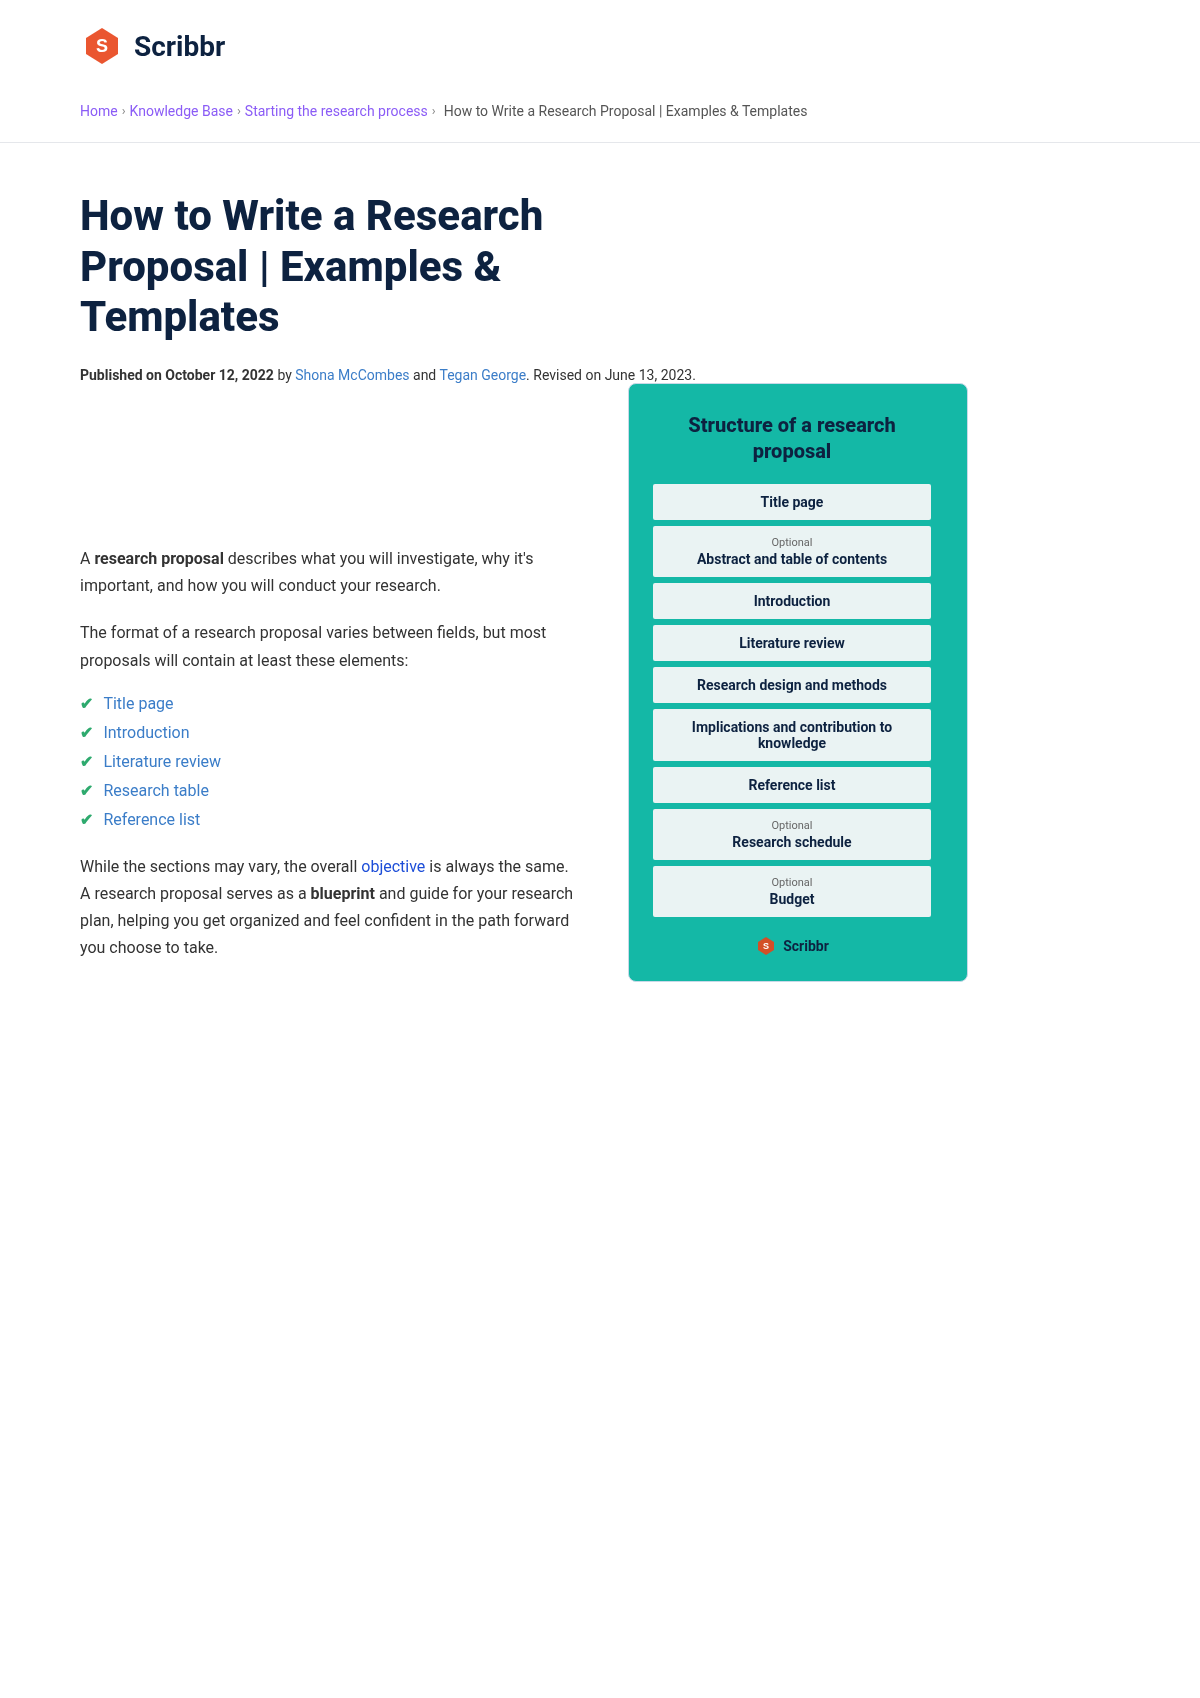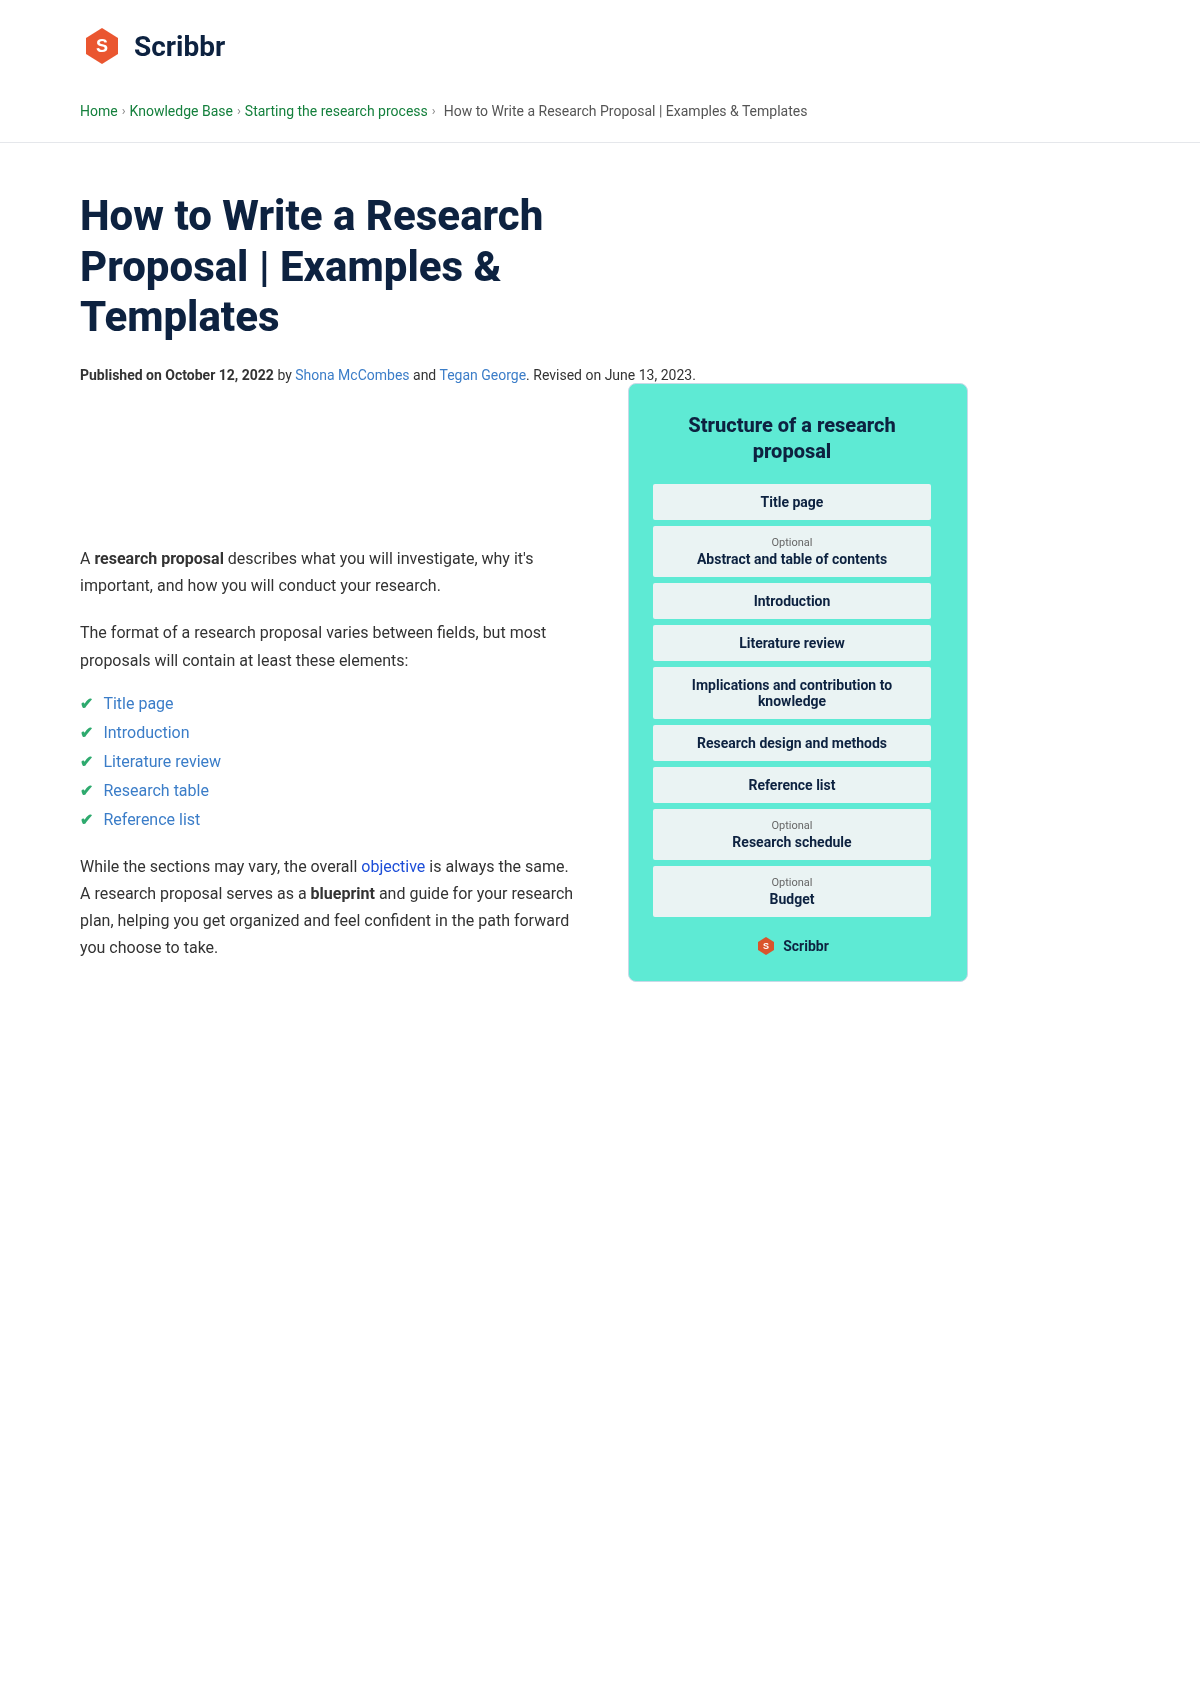--- a/index.html
+++ b/index.html
@@ -45,21 +45,21 @@
       font-size: 14px;
       color: #555;
       display: flex;
       flex-wrap: wrap;
       align-items: center;
       gap: 4px;
       line-height: 1.6;
     }
 
     .breadcrumb a {
-      color: #15803d;
+      color: #8b5cf6;
       text-decoration: none;
     }
 
     .breadcrumb .separator {
       color: #888;
       font-size: 13px;
     }
 
     .breadcrumb .current {
       color: #555;
@@ -155,21 +155,21 @@
     .inline-link {
       color: #1d4ed8;
       text-decoration: none;
     }
 
     
     .structure-card {
       border: 1.5px solid #c8d9e8;
       border-radius: 8px;
       padding: 28px 36px 24px 24px;
-      background: #5eead4;
+      background: #14b8a6;
     }
 
     .card-title {
       font-size: 20px;
       font-weight: 800;
       color: #0d2240;
       text-align: center;
       margin-bottom: 20px;
       line-height: 1.3;
     }
@@ -309,25 +309,25 @@
 
           <div class="structure-item">
             <span class="item-label">Introduction</span>
           </div>
 
           <div class="structure-item">
             <span class="item-label">Literature review</span>
           </div>
 
           <div class="structure-item">
+            <span class="item-label">Research design and methods</span>
+          </div>
+
+          <div class="structure-item">
             <span class="item-label">Implications and contribution to knowledge</span>
-          </div>
-
-          <div class="structure-item">
-            <span class="item-label">Research design and methods</span>
           </div>
 
           <div class="structure-item">
             <span class="item-label">Reference list</span>
           </div>
 
           <div class="structure-item">
             <span class="item-sublabel">Optional</span>
             <span class="item-label">Research schedule</span>
           </div>

